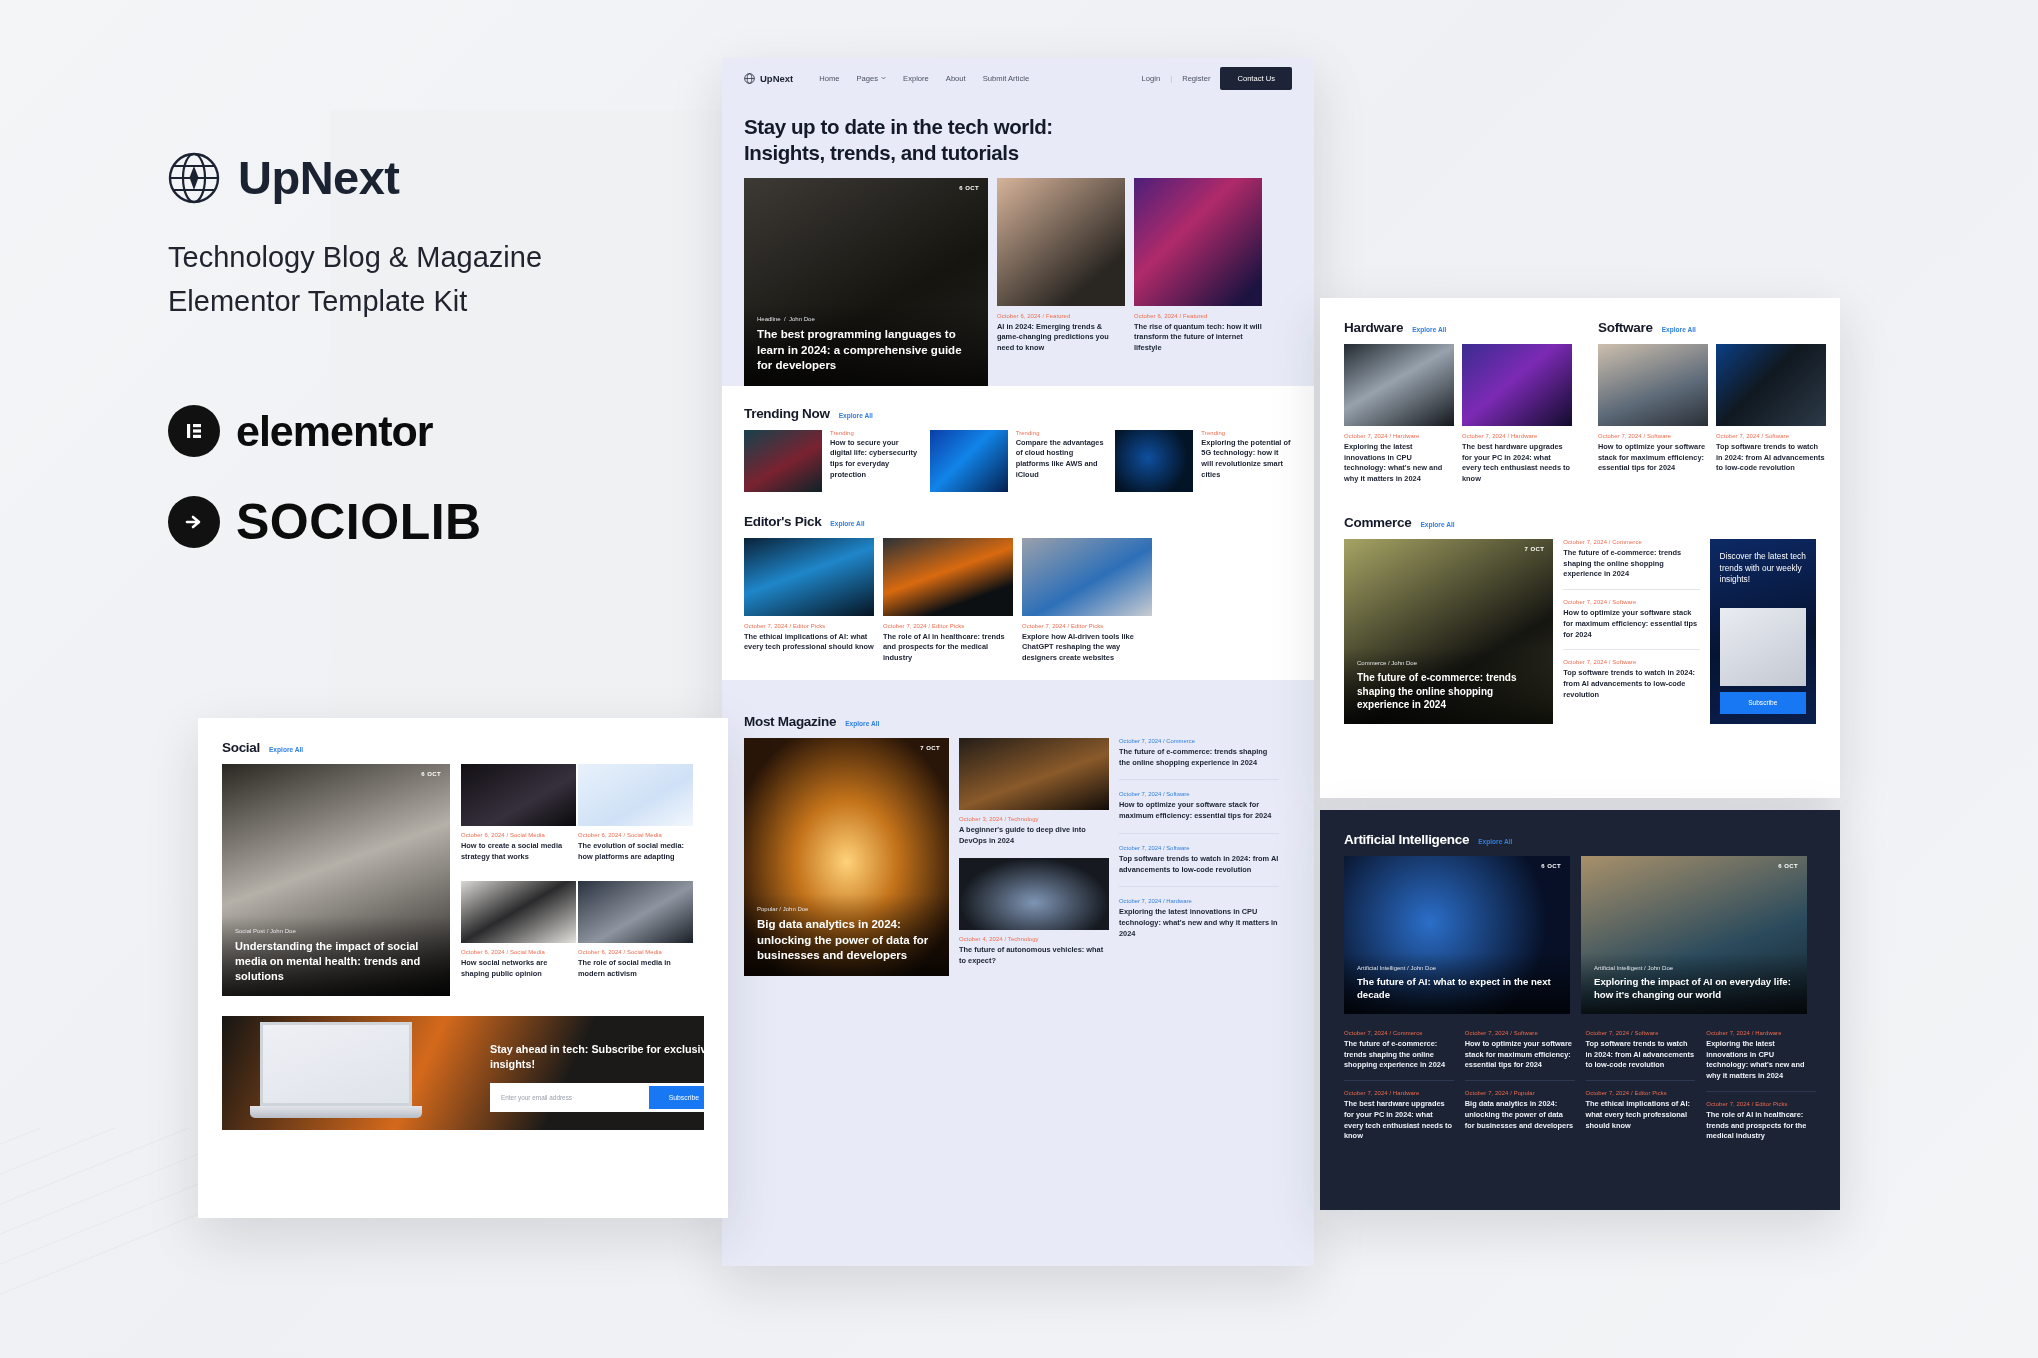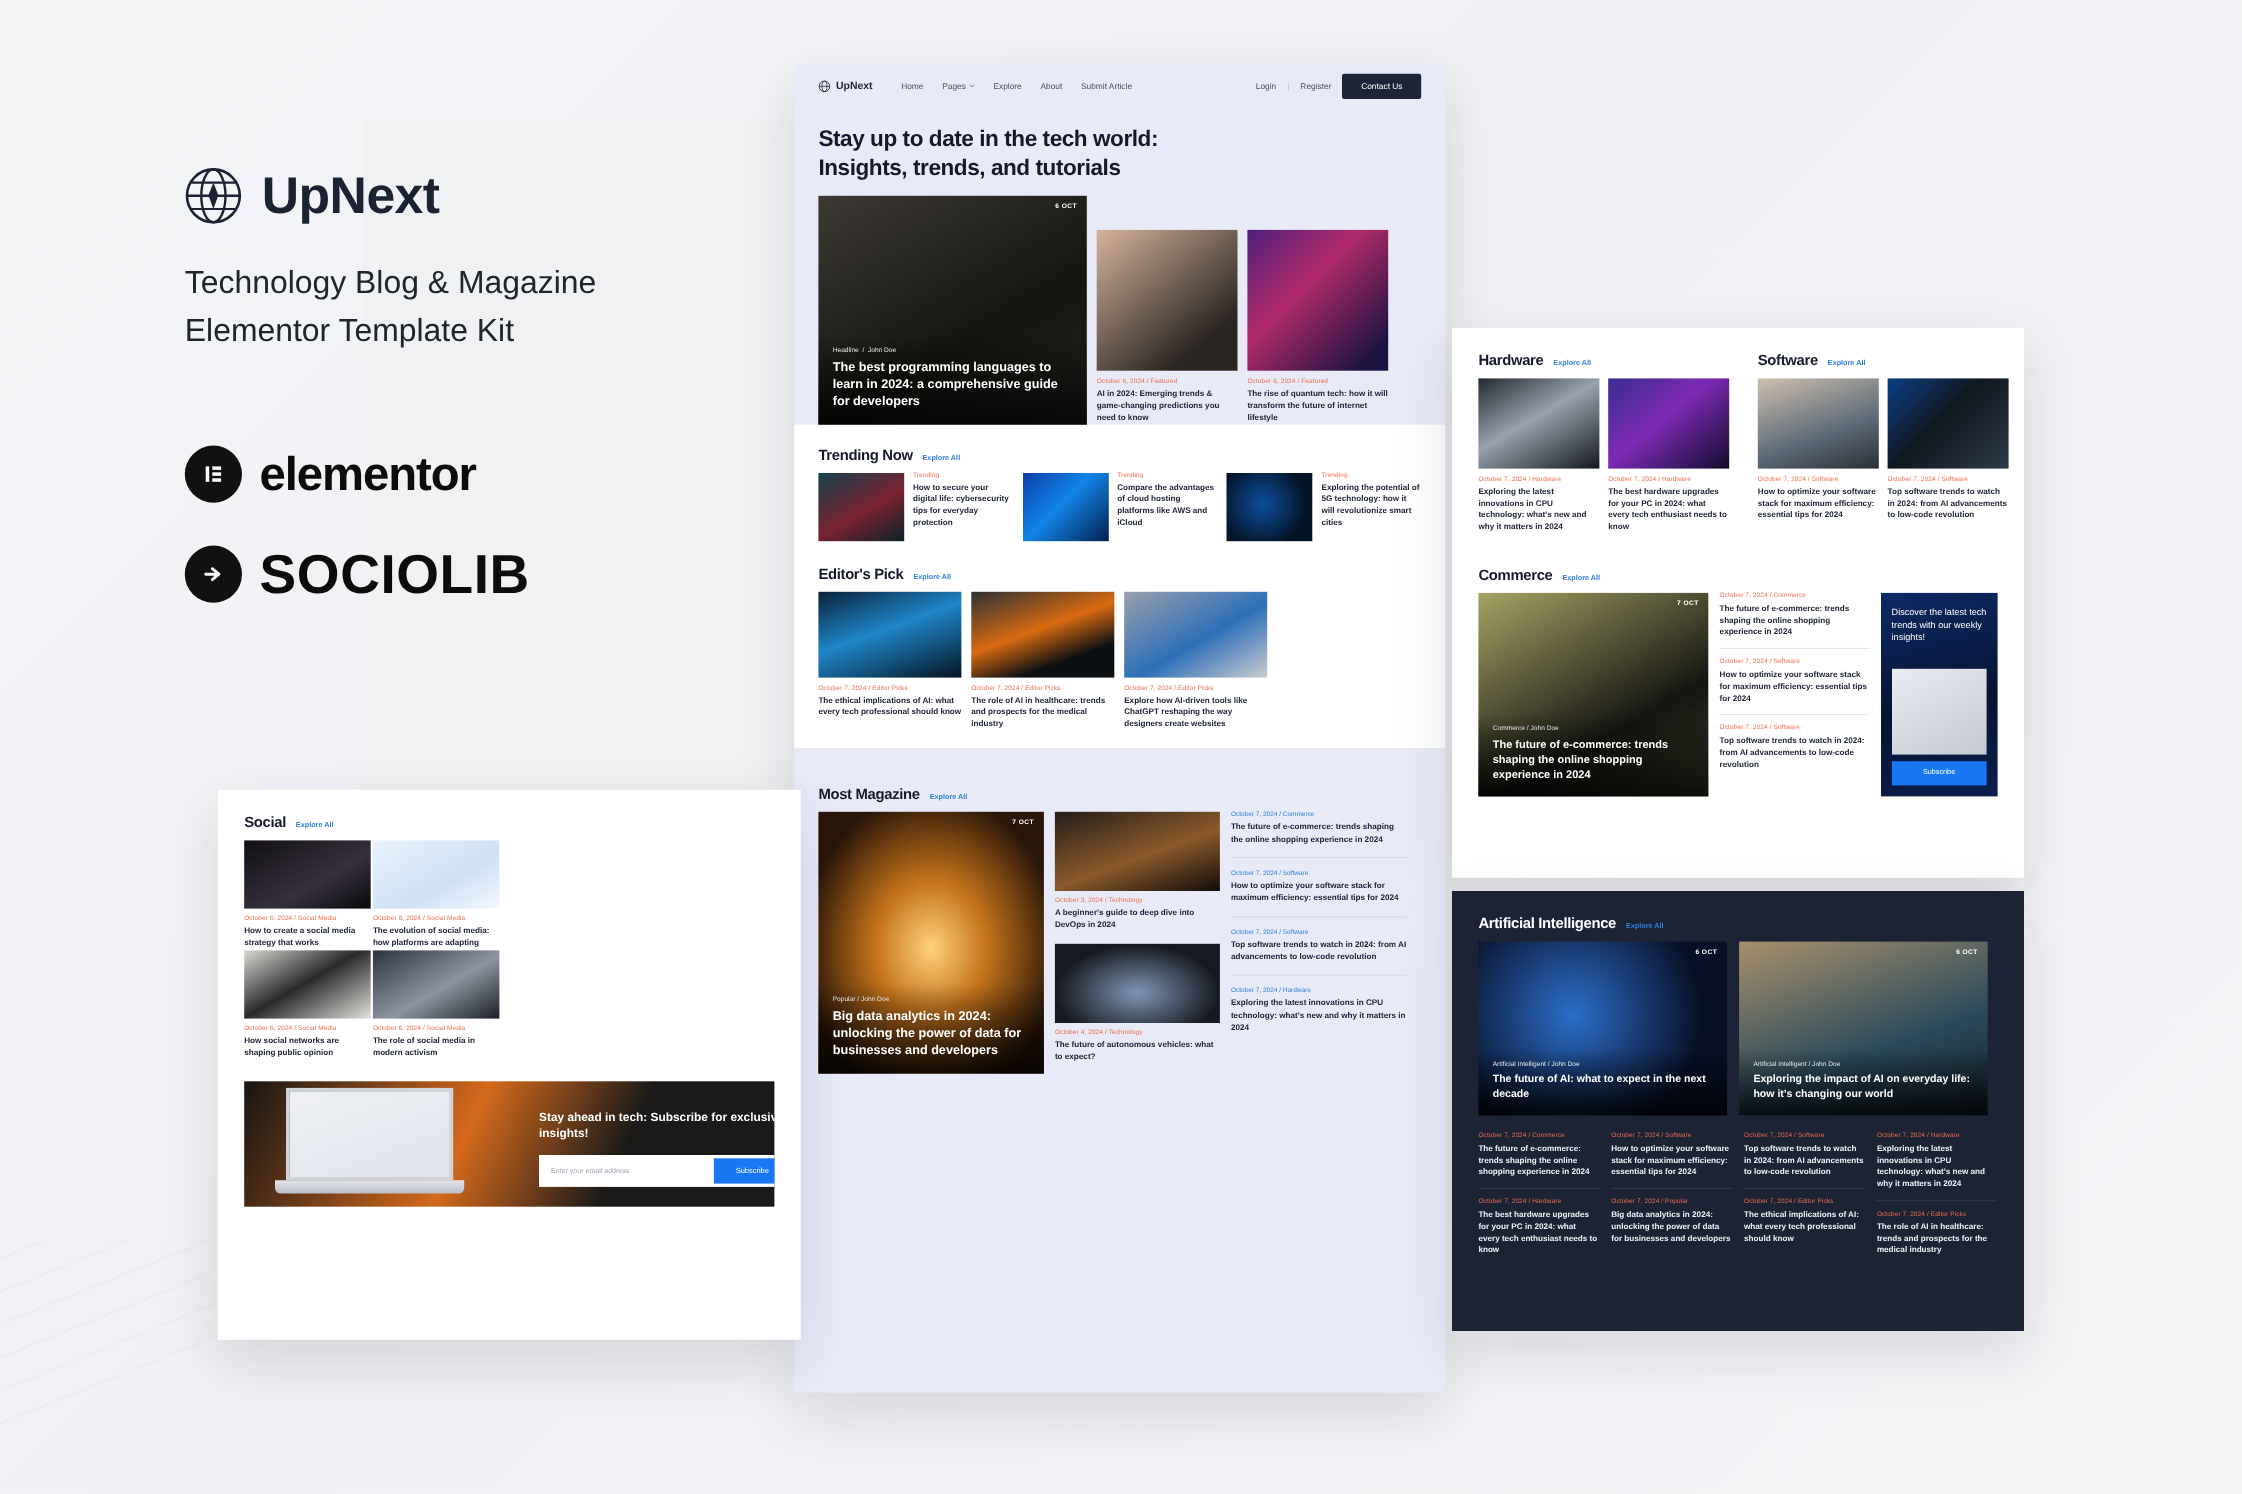--- a/index.html
+++ b/index.html
@@ -83,21 +83,21 @@
   .sec-head { display:flex; align-items:baseline; gap:9px; margin-bottom:9px; }
   .sec-title { font-size:13.5px; font-weight:700; color:#141a29; letter-spacing:-.3px; }
   .explore { font-size:6.6px; color:#2f7fe0; font-weight:600; }
 
   .ovl { position:absolute; left:0; right:0; bottom:0; padding:12px 13px; background:linear-gradient(transparent,rgba(0,0,0,.78)); }
   .ovl-meta { font-size:6px; color:#e2e4e9; margin-bottom:5px; }
   .ovl-ttl { font-size:11.5px; line-height:1.35; color:#fff; font-weight:700; }
   .datetag { position:absolute; top:7px; right:9px; font-size:6px; color:#fff; font-weight:600; letter-spacing:.4px; }
 
   
-  .hero-grid { display:flex; gap:9px; padding:0 22px;align-items:flex-end; }
+  .hero-grid { display:flex; gap:9px; padding:0 22px; }
   .hero-main { width:244px; height:208px; position:relative; }
   .hero-side { width:128px; }
   .hero-side .img { width:128px; height:128px; margin-bottom:7px; }
 
   .trend-grid { display:flex; gap:9px;justify-content:center; }
   .trend-item { display:flex; gap:8px; width:178px; }
   .trend-item .img { width:78px; height:62px; flex:0 0 78px; }
   .trend-txt .meta { margin-bottom:2px; }
 
   .ep-grid { display:flex; gap:9px; }
@@ -519,20 +519,27 @@
     </div>
   </div>
 </div>
 
 <div class="panel" id="social-panel">
   <div class="sec-head">
     <div class="sec-title">Social</div>
     <div class="explore">Explore All</div>
   </div>
   <div class="soc-grid">
+    <div class="soc-feature img ph-insta">
+      <div class="datetag">6 OCT</div>
+      <div class="ovl">
+        <div class="ovl-meta"><span>Social Post</span> / <span>John Doe</span></div>
+        <div class="ovl-ttl" style="font-size:11px">Understanding the impact of social media on mental health: trends and solutions</div>
+      </div>
+    </div>
     <div class="soc-right">
       <div class="soc-cell">
         <div class="img ph-tiktok"></div>
         <div class="meta"><span>October 6, 2024</span> / <span>Social Media</span></div>
         <div class="ttl">How to create a social media strategy that works</div>
       </div>
       <div class="soc-cell">
         <div class="img ph-meta"></div>
         <div class="meta"><span>October 6, 2024</span> / <span>Social Media</span></div>
         <div class="ttl">The evolution of social media: how platforms are adapting</div>

